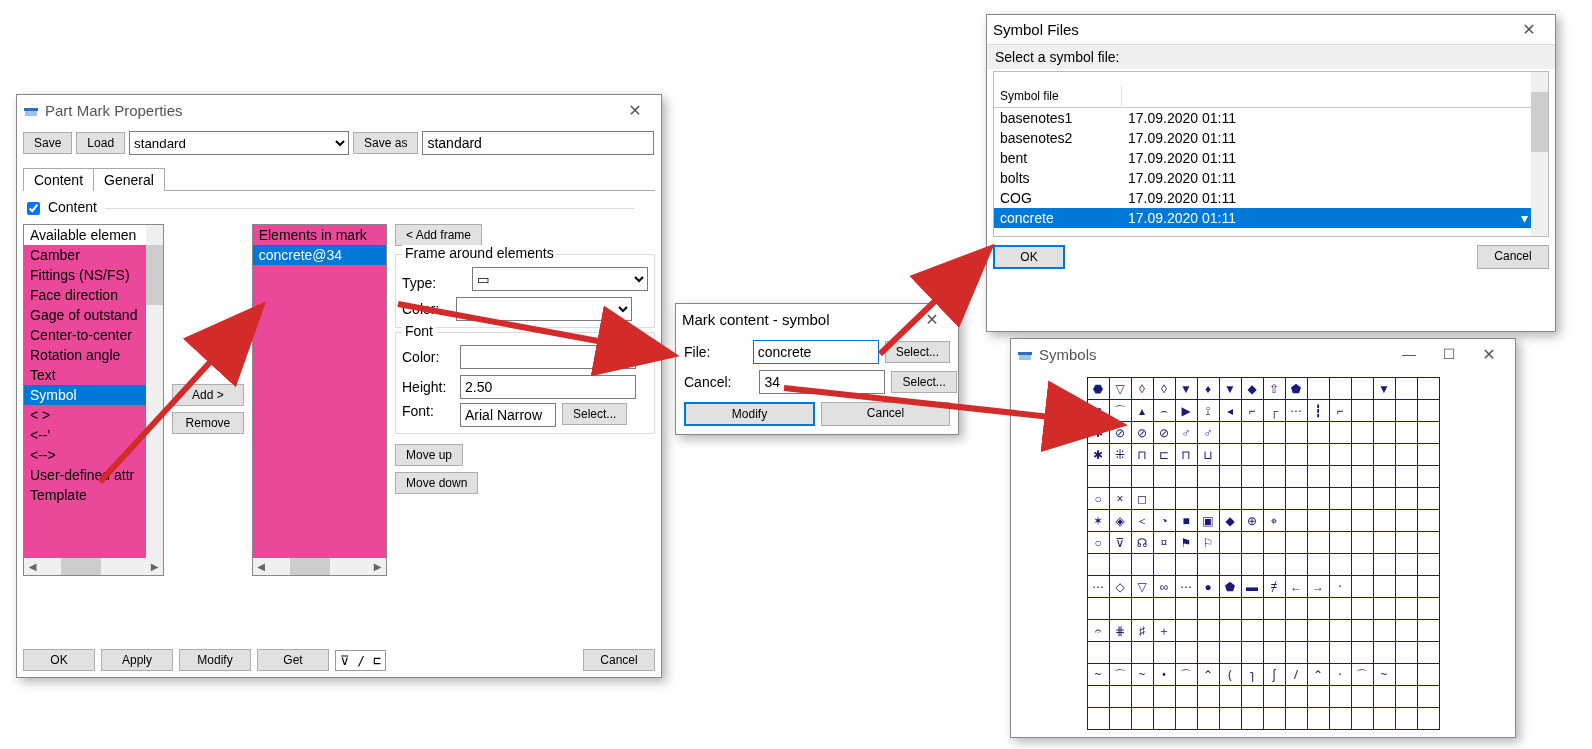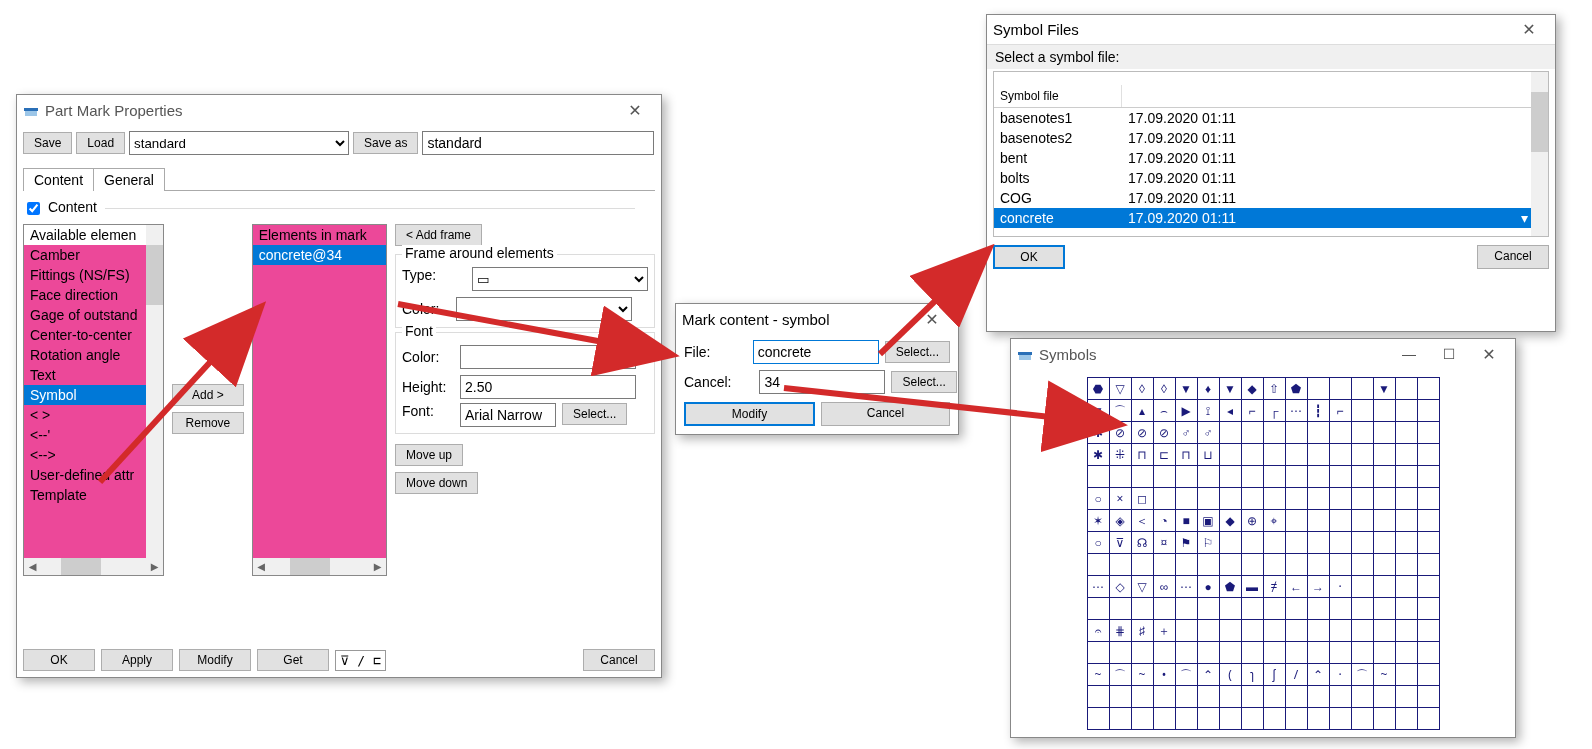--- a/index.html
+++ b/index.html
@@ -117,21 +117,21 @@
               <span class="arrow" style="margin-left:auto;">▶</span>
             </div>
         </div>
       </div>
 
       <div style="flex:1;">
         <span class="btn" style="margin-bottom:4px;">&lt; Add frame</span>
 
         <div class="fieldset">
           <span class="legend">Frame around elements</span>
-          <div style="display:flex; align-items:flex-start; gap:22px; margin:6px 0;">
+          <div style="display:flex; align-items:flex-end; gap:22px; margin:6px 0;">
             <span style="width:48px;">Type:</span>
             <select style="width:176px;"><option>▭</option></select>
           </div>
           <div style="display:flex; align-items:center; gap:6px;">
             <span style="width:48px;">Color:</span>
             <select style="width:176px;"><option><span class="color-swatch"></span></option></select>
           </div>
         </div>
 
         <div class="fieldset">

